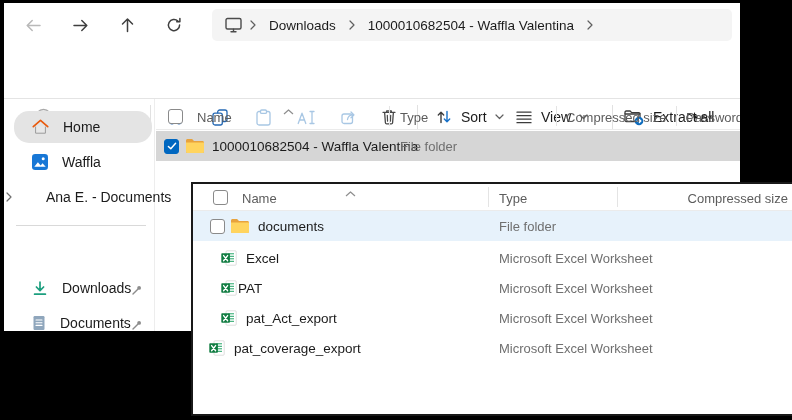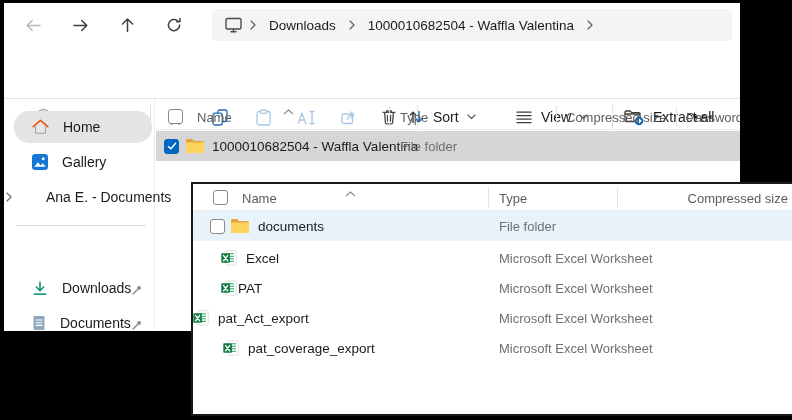--- a/index.html
+++ b/index.html
@@ -147,21 +147,21 @@
       </div>
       <div class="tbtn" style="left:368px; width:34px;">
         <svg width="14" height="16" viewBox="0 0 14 16" fill="none">
             <path d="M1 3.3h12M4.7 3.3V1.8h4.6v1.5" stroke="#474747" stroke-width="1.3" stroke-linecap="round" stroke-linejoin="round"></path>
             <path d="M2.6 3.3l.8 10.4c.05.7.6 1.2 1.3 1.2h4.6c.7 0 1.25-.5 1.3-1.2l.8-10.4" stroke="#474747" stroke-width="1.3" stroke-linejoin="round"></path>
             <path d="M5.3 6.3l.25 5.8M8.7 6.3l-.25 5.8" stroke="#474747" stroke-width="1.2" stroke-linecap="round"></path>
           </svg>
       </div>
       <div class="tsep" style="left:413px;"></div>
 
-      <div class="tbtn" style="left:404px; width:84px; justify-content:flex-start;">
+      <div class="tbtn" style="left:432px; width:84px; justify-content:flex-start;">
         <svg width="16" height="16" viewBox="0 0 16 16" fill="none">
             <path d="M5 13.5v-10M2.3 6 5 3.3 7.7 6" stroke="#3c3c3c" stroke-width="1.4" stroke-linecap="round" stroke-linejoin="round"></path>
             <path d="M11 2.5v10M8.3 10 11 12.7 13.7 10" stroke="#1670c8" stroke-width="1.4" stroke-linecap="round" stroke-linejoin="round"></path>
           </svg>
         <span class="tlabel" style="margin-left:9px;">Sort</span>
         <svg style="margin-left:8px;" width="9" height="6" viewBox="0 0 9 6" fill="none">
             <path d="M1 1l3.5 3.5L8 1" stroke="#5f5f5f" stroke-width="1.2" stroke-linecap="round" stroke-linejoin="round"></path>
           </svg>
       </div>
       <div class="tbtn" style="left:512px; width:88px; justify-content:flex-start;">
@@ -203,21 +203,21 @@
         </svg>
       <span class="side-label">Home</span>
     </div>
 
     <div class="side-item" style="top:143px;">
       <svg width="16" height="16" viewBox="0 0 16 16">
           <rect width="16" height="16" rx="3.2" fill="#1777d6"></rect>
           <circle cx="11.2" cy="4.8" r="1.5" fill="#fff"></circle>
           <path d="M2.3 12.8l3.6-4.6 2.8 3.2 1.8-2.1 3.2 3.5z" fill="#fff"></path>
         </svg>
-      <span class="side-label">Gallery</span>
+      <span class="side-label">Waffla</span>
     </div>
 
     <div class="side-item" style="top:178px;">
       <span class="expander" style="left:-8px;">
         <svg width="6" height="10" viewBox="0 0 6 10" fill="none">
             <path d="M1 1l4 4-4 4" stroke="#6f6f6f" stroke-width="1.2" stroke-linecap="round" stroke-linejoin="round"></path>
           </svg>
       </span>
       <svg width="18" height="12" viewBox="0 0 18 12">
           <path d="M4.9 11.4a4 4 0 1 1 .7-7.9A5.2 5.2 0 0 1 15.5 5a3.3 3.3 0 0 1-.9 6.4H4.9z" fill="#1490df"></path>
@@ -326,32 +326,32 @@
       <svg width="16" height="16" viewBox="0 0 16 16">
           <rect x="5" y="0.8" width="10.2" height="14.4" rx="1" fill="#fff" stroke="#c9c9c9" stroke-width="0.6"></rect>
           <path d="M7.5 3.8h5.5M7.5 6.3h5.5M7.5 8.8h5.5M7.5 11.3h5.5" stroke="#21a366" stroke-width="1"></path>
           <rect x="0.3" y="3.2" width="8.6" height="9.6" rx="0.8" fill="#107c41"></rect>
           <path d="M2.6 5.6 6.6 10.8M6.6 5.6 2.6 10.8" stroke="#fff" stroke-width="1.4" stroke-linecap="round"></path>
         </svg>
       <span class="row-name" style="margin-left:1px;">PAT</span>
       <span class="row-type abs" style="left:306px;">Microsoft Excel Worksheet</span>
     </div>
 
-    <div class="abs flexrow" style="left:0; top:119px; right:0; height:30px; ">
+    <div class="abs flexrow" style="left:0; top:119px; right:0; height:30px; padding-left:28px;">
       <svg width="16" height="16" viewBox="0 0 16 16">
           <rect x="5" y="0.8" width="10.2" height="14.4" rx="1" fill="#fff" stroke="#c9c9c9" stroke-width="0.6"></rect>
           <path d="M7.5 3.8h5.5M7.5 6.3h5.5M7.5 8.8h5.5M7.5 11.3h5.5" stroke="#21a366" stroke-width="1"></path>
           <rect x="0.3" y="3.2" width="8.6" height="9.6" rx="0.8" fill="#107c41"></rect>
           <path d="M2.6 5.6 6.6 10.8M6.6 5.6 2.6 10.8" stroke="#fff" stroke-width="1.4" stroke-linecap="round"></path>
         </svg>
       <span class="row-name" style="margin-left:9px;">pat_Act_export</span>
       <span class="row-type abs" style="left:306px;">Microsoft Excel Worksheet</span>
     </div>
 
-    <div class="abs flexrow" style="left:0; top:149px; right:0; height:30px; padding-left:30px;">
+    <div class="abs flexrow" style="left:0; top:149px; right:0; height:30px; padding-left:16px;">
       <svg width="16" height="16" viewBox="0 0 16 16">
           <rect x="5" y="0.8" width="10.2" height="14.4" rx="1" fill="#fff" stroke="#c9c9c9" stroke-width="0.6"></rect>
           <path d="M7.5 3.8h5.5M7.5 6.3h5.5M7.5 8.8h5.5M7.5 11.3h5.5" stroke="#21a366" stroke-width="1"></path>
           <rect x="0.3" y="3.2" width="8.6" height="9.6" rx="0.8" fill="#107c41"></rect>
           <path d="M2.6 5.6 6.6 10.8M6.6 5.6 2.6 10.8" stroke="#fff" stroke-width="1.4" stroke-linecap="round"></path>
         </svg>
       <span class="row-name" style="margin-left:9px;">pat_coverage_export</span>
       <span class="row-type abs" style="left:306px;">Microsoft Excel Worksheet</span>
     </div>
   </div>

